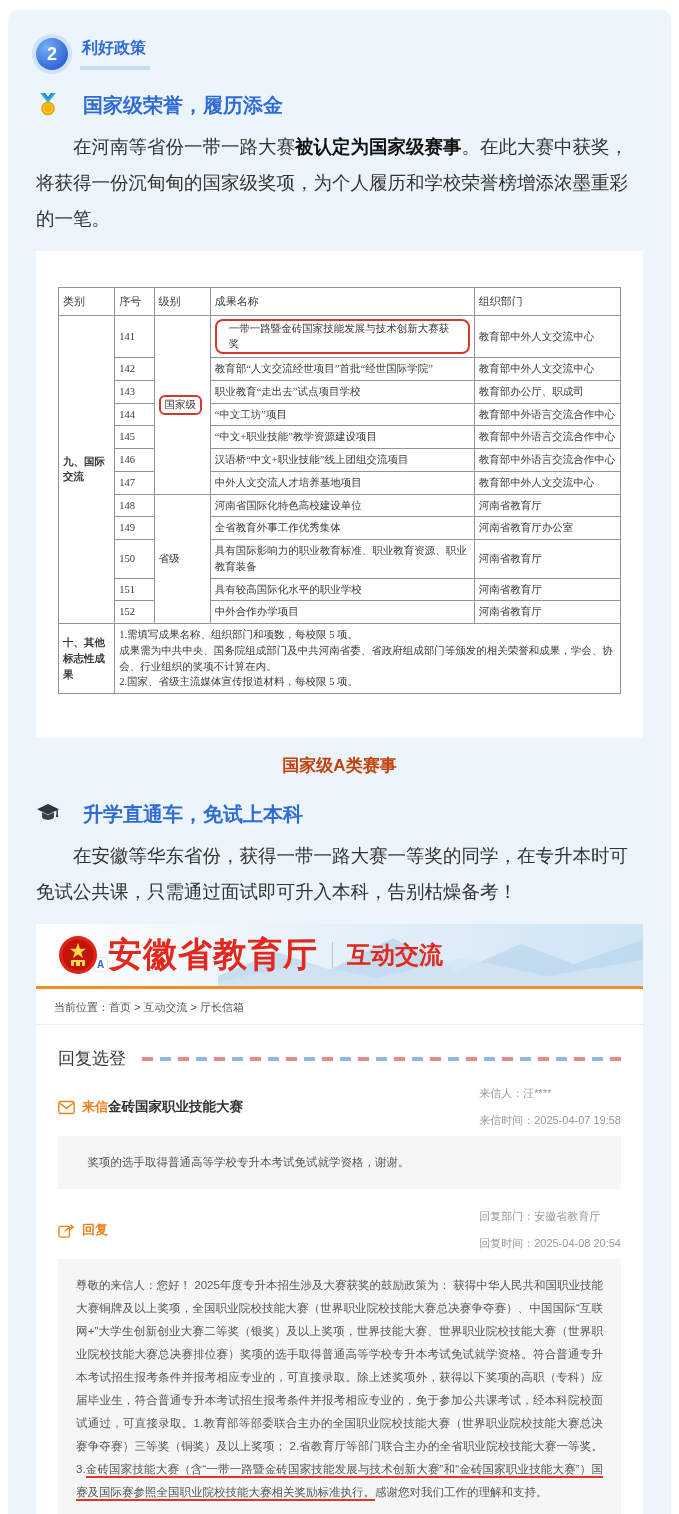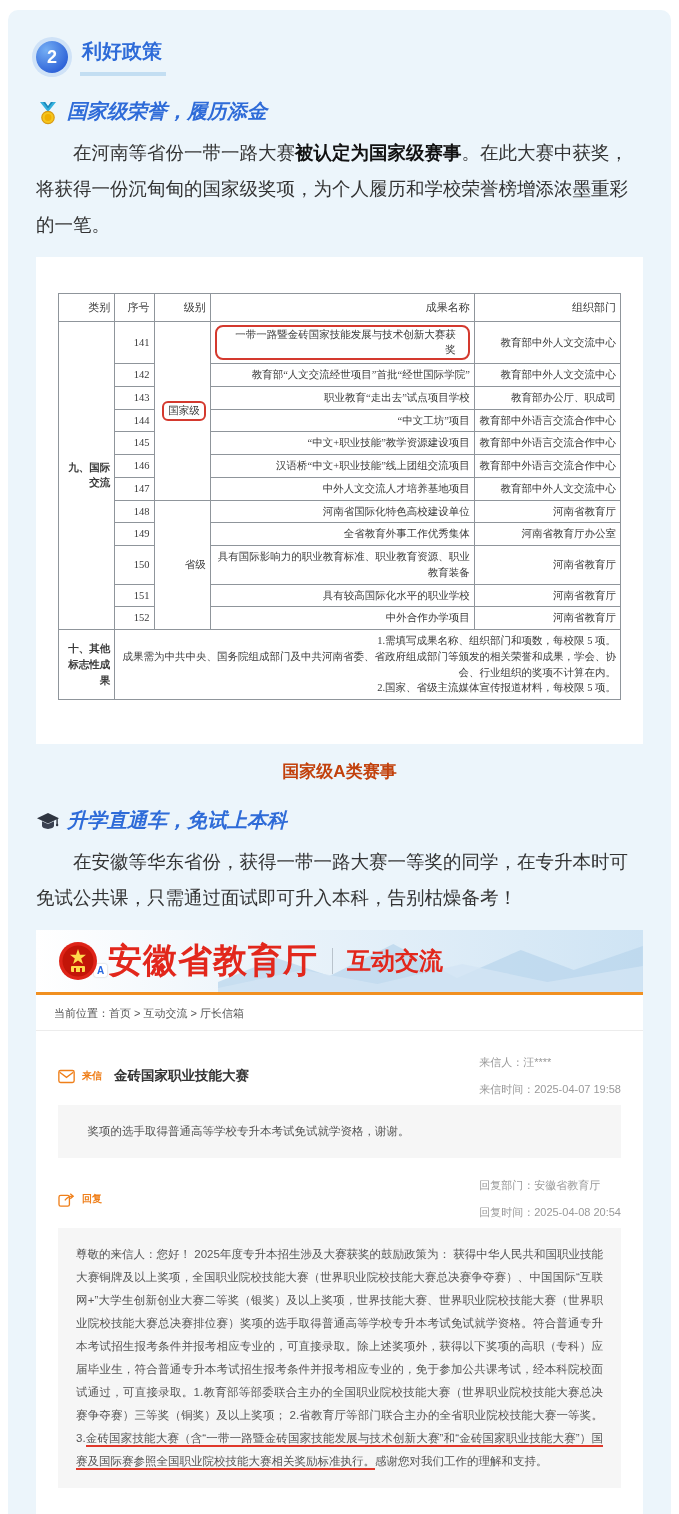--- a/index.html
+++ b/index.html
@@ -3,37 +3,37 @@
 <meta charset="utf-8">
 <style>
   * { margin:0; padding:0; box-sizing:border-box; }
   html,body { width:679px; background:#ffffff; font-family:"Liberation Sans", sans-serif; }
   body { height:1514px; overflow:hidden; }
   .panel { margin:10px 8px 8px 8px; min-height:1494px; background:#ecf5fb; border-radius:10px; padding:24px 28px 26px 28px; }
 
   
   .sec-head { display:flex; align-items:center; gap:12px; margin:4px 0 22px 0; }
   .num-badge { width:32px; height:32px; border-radius:50%; background:radial-gradient(circle at 32% 28%, #74aef4, #2f63d8 75%); box-shadow:0 0 0 4px #cfe2f7; color:#fff; font-size:18px; font-weight:bold; display:flex; align-items:center; justify-content:center; }
-  .sec-title { font-size:20px; font-weight:bold; color:#2e6bd8; border-bottom:4px solid #c3def2; padding:0 4px 7px 2px; }
-
-  
-  .sub-head { display:flex; align-items:flex-end; gap:7px; margin:22px 0 10px 0;font-style:italic; }
+  .sec-title { font-size:16px; font-weight:bold; color:#2e6bd8; border-bottom:4px solid #c3def2; padding:0 4px 7px 2px; }
+
+  
+  .sub-head { display:flex; align-items:flex-start; gap:23px; margin:22px 0 10px 0; }
   .sub-head .ico { width:24px; height:24px; flex:0 0 auto; }
   .sub-title { font-size:20px; font-weight:bold; color:#2e6bd8; }
 
   .para { font-size:18.5px; color:#333; line-height:1.95; text-indent:2em; margin:4px 0 14px 0; }
   .para b { color:#111; }
 
   
   .card { background:#fff; margin:12px 0 10px 0; }
   .card.table-card { padding:36px 22px 44px 22px; }
 
   
   table.results { width:100%; border-collapse:collapse; font-family:"Liberation Serif", serif; font-size:10.5px; color:#3a3a3a; }
-  table.results th, table.results td { border:1px solid #8f959b; text-align:right; vertical-align:middle; padding:3px 4px; line-height:1.5; }
+  table.results th, table.results td { border:1px solid #8f959b; text-align:left; vertical-align:middle; padding:3px 4px; line-height:1.5; }
   table.results th { font-weight:normal; font-size:11px; padding:5px 4px; }
   td.cat-cell { font-weight:bold; width:58px; }
   .hl-box { display:inline-block; border:2px solid #d4392e; border-radius:8px; padding:0 12px; }
   .lvl-box { display:inline-block; border:2px solid #d4392e; border-radius:6px; padding:0 4px; }
   td.note-cell { text-align:left; line-height:1.65; padding:4px 8px; }
 
   .caption-blue { text-align:center; font-size:17px; font-weight:bold; color:#c2410c; margin:16px 0 24px 0; }
 
   
   .card.gov-card { padding:0; margin-top:14px; }
@@ -45,21 +45,21 @@
   .gov-divider { width:1px; height:26px; background:#b9c3cc; margin:0 14px; z-index:1; }
   .gov-sub { font-size:24px; font-weight:bold; color:#e2271c; z-index:1; }
   .orange-line { height:3px; background:#f19021; }
   .breadcrumb-row { padding:11px 18px 9px 18px; font-size:11px; color:#555; border-bottom:1px solid #ececec; }
   .board { padding:16px 22px 24px 22px; }
   .board-head { display:flex; align-items:center; gap:16px; margin:6px 0 16px 0; }
   .board-title { font-size:17px; color:#333; font-weight:500; flex:0 0 auto; }
   .dash-line { flex:1; height:4px; background:repeating-linear-gradient(90deg, #e58a8a 0 11px, transparent 11px 18px, #93b6e3 18px 29px, transparent 29px 36px); }
   .msg-head { display:flex; align-items:center; margin:8px 0 8px 0; }
   .msg-head .ico { width:17px; height:15px; margin-right:7px; flex:0 0 auto; }
-  .msg-label { font-size:10px; font-weight:bold; color:#ef7f1a; margin-right:12px; }
+  .msg-label { font-size:13px; font-weight:bold; color:#ef7f1a; }
   .msg-title { font-size:13.5px; font-weight:bold; color:#333; }
   .msg-meta { margin-left:auto; font-size:11px; color:#999; display:flex; gap:12px; white-space:nowrap;flex-direction:column; }
   .msg-box { background:#f6f6f6; padding:15px 18px; font-size:11.5px; color:#555; line-height:2.0; margin-bottom:20px; }
   .msg-box.letter { text-indent:1em; }
   .msg-box.reply { text-align:justify; }
   .redline { border-bottom:2px solid #e0392b; padding-bottom:1px; }
 </style>
 </head>
 <body>
 
@@ -205,20 +205,24 @@
       </svg>
       <div class="gov-title">安徽省教育厅</div>
       <div class="translate-a">A</div>
       <div class="gov-divider"></div>
       <div class="gov-sub">互动交流</div>
     </div>
     <div class="orange-line"></div>
     <div class="breadcrumb-row">当前位置：首页 &gt; 互动交流 &gt; 厅长信箱</div>
 
     <div class="board">
+      <div class="board-head">
+        <div class="board-title">回复选登</div>
+        <div class="dash-line"></div>
+      </div>
 
       <div class="msg-head">
         <svg class="ico" viewBox="0 0 20 16">
           <rect x="1" y="1" width="18" height="14" rx="2" fill="#fff" stroke="#ef7f1a" stroke-width="1.6"></rect>
           <path d="M2 3l8 6 8-6" fill="none" stroke="#ef7f1a" stroke-width="1.6"></path>
         </svg>
         <span class="msg-label">来信</span>
         <span class="msg-title">金砖国家职业技能大赛</span>
         <span class="msg-meta">
           <span>来信人：汪****</span>

